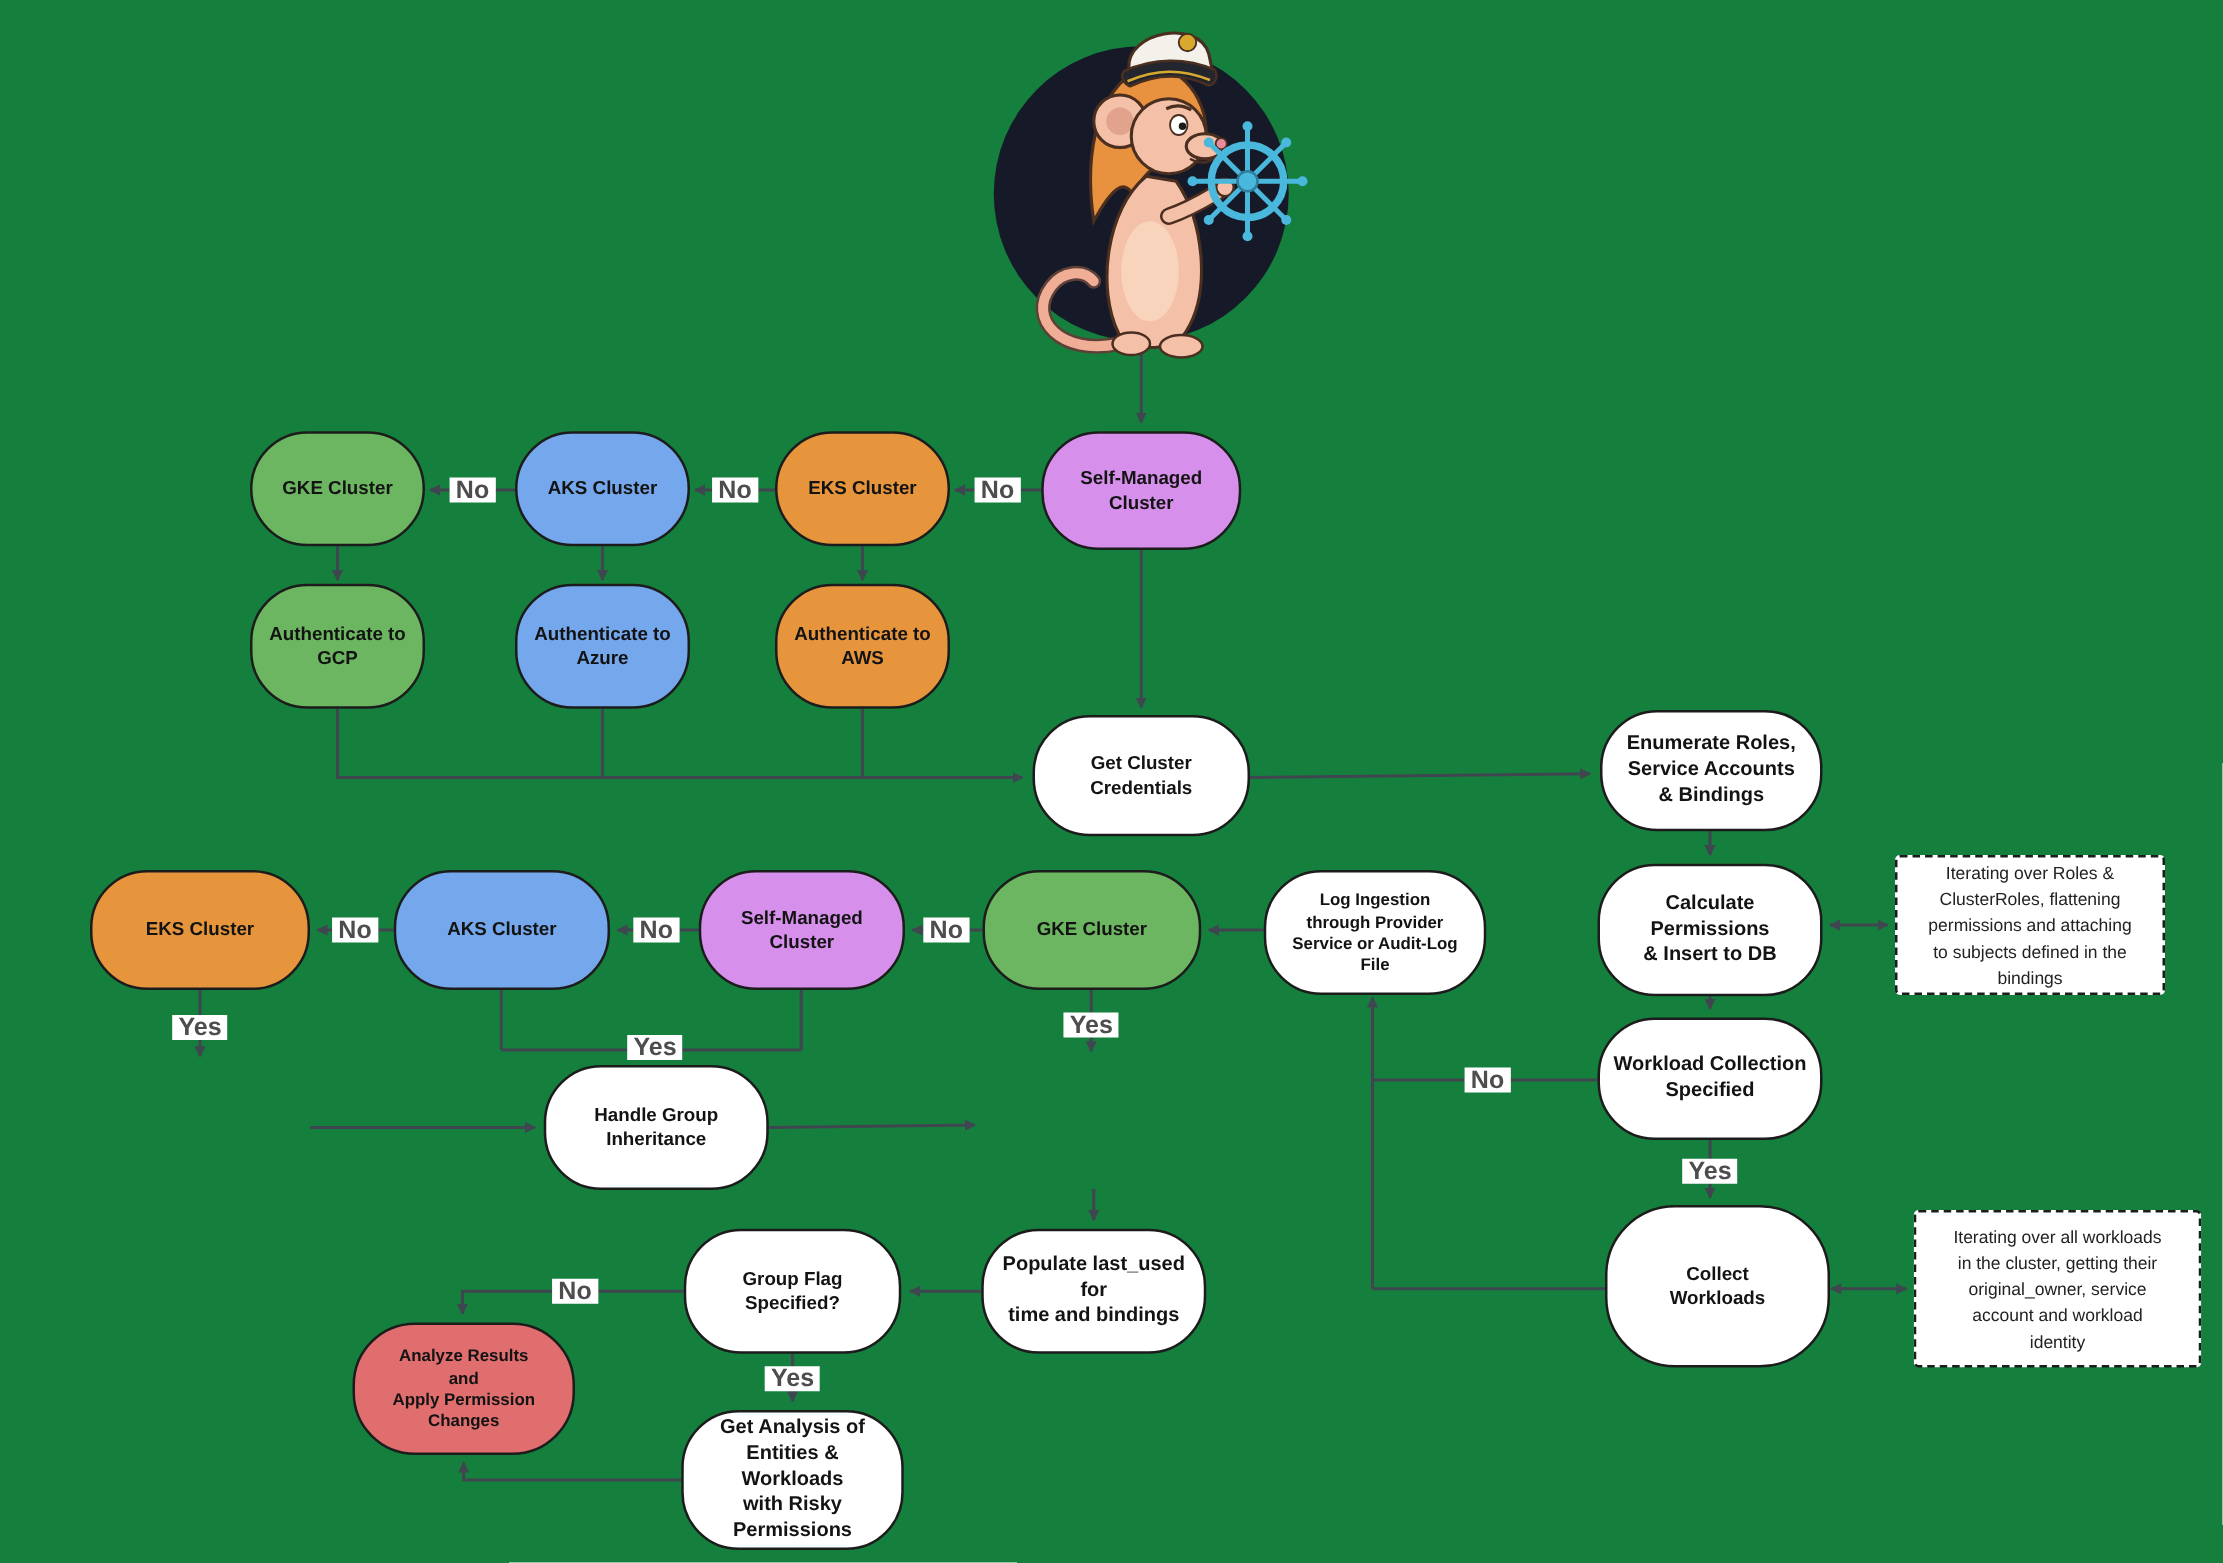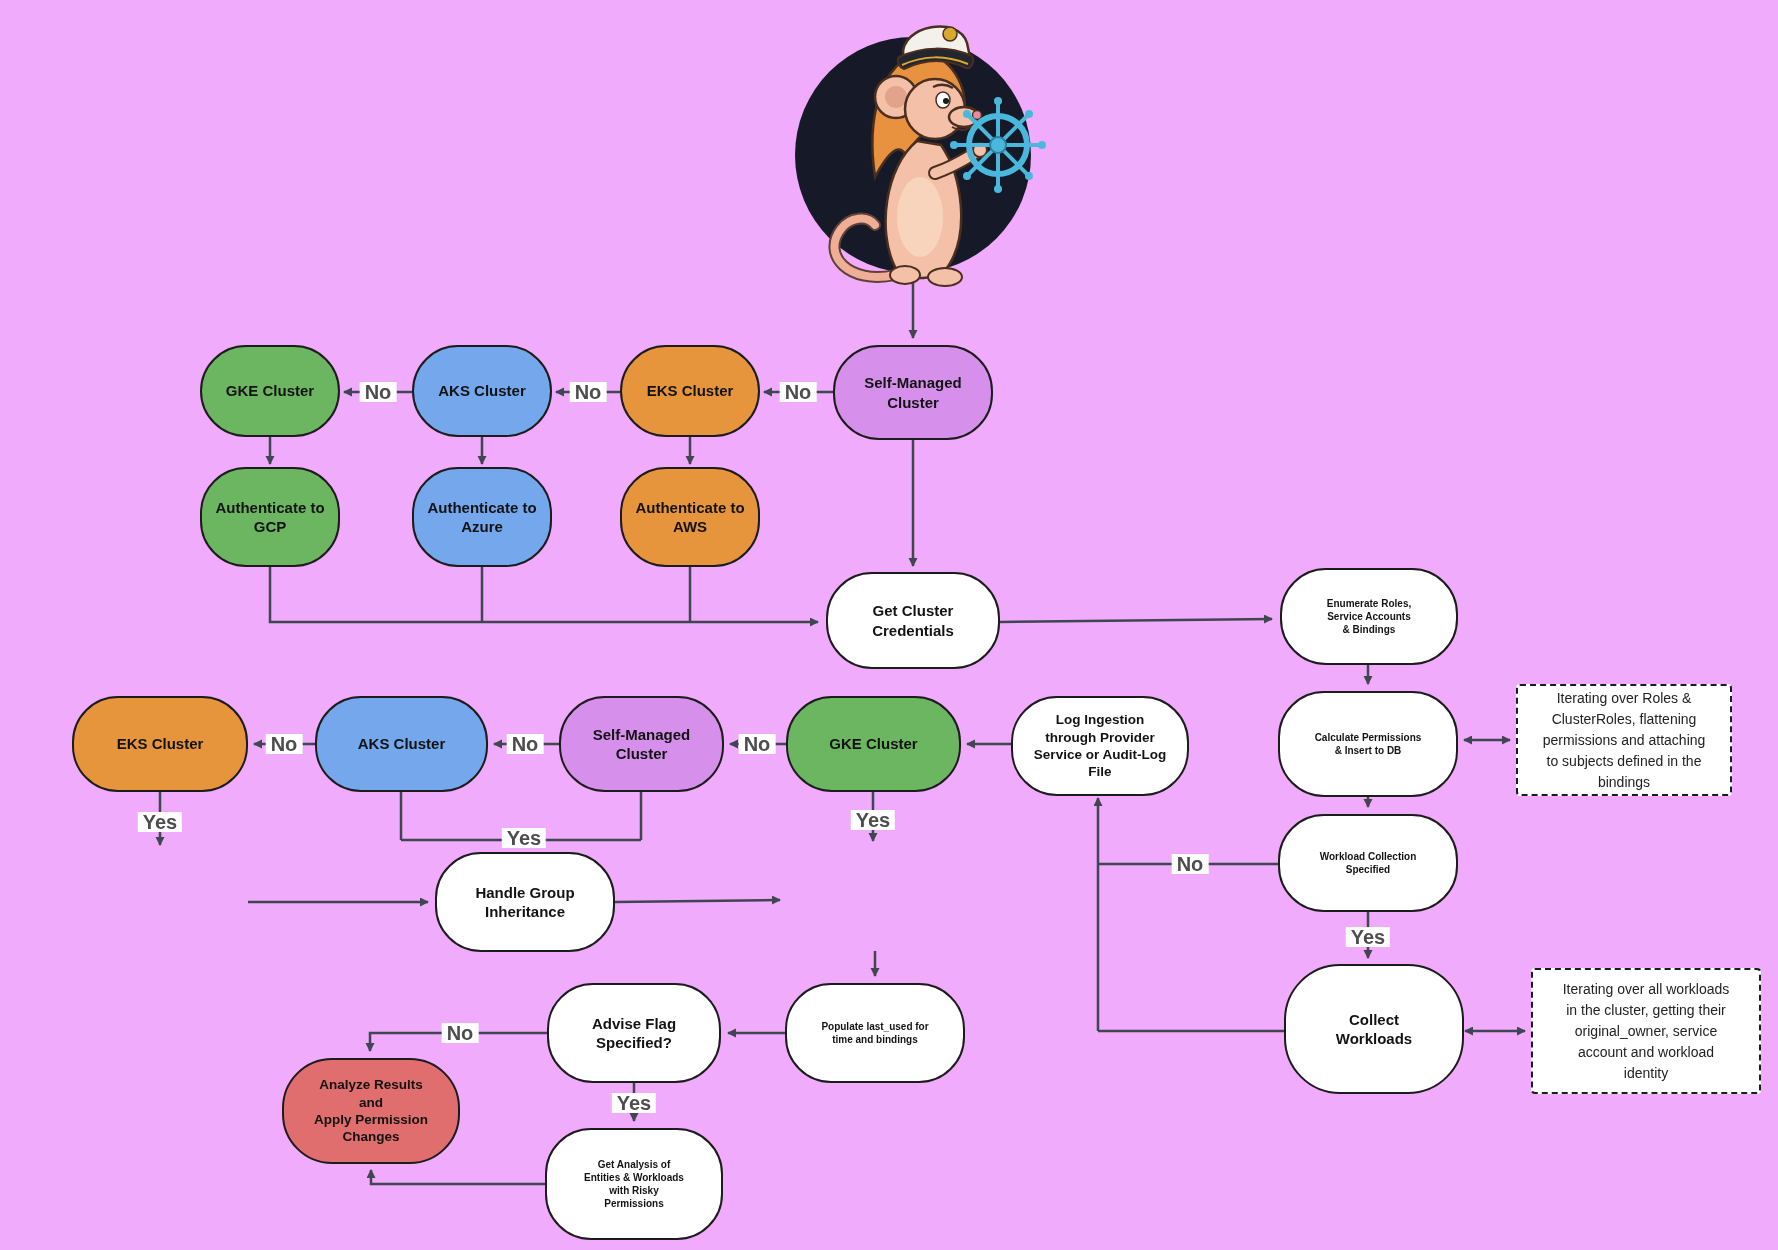--- a/index.html
+++ b/index.html
@@ -1,29 +1,29 @@
 <!DOCTYPE html>
 <html><head>
 <meta charset="utf-8">
 <title>Cluster Permission Analysis Flowchart</title>
 <style>
   html,body{margin:0;padding:0;background:#ffffff;}
   #canvas{
-    position:relative;width:1778px;height:1250px;background:#f0abfc;overflow:hidden;
+    position:relative;width:1778px;height:1250px;background:#15803d;overflow:hidden;
     font-family:"Liberation Sans",sans-serif;
   }
   #connectors{position:absolute;left:0;top:0;width:1778px;height:1250px;}
   .node{
     position:absolute;display:flex;align-items:center;justify-content:center;
     text-align:center;border:2.5px solid #1c1c1c;background:#ffffff;
     font-weight:700;font-size:15px;line-height:1.3;color:#131313;
     white-space:pre-line;border-radius:46px;box-sizing:border-box;padding:6px 10px;
   }
   .node.small{font-size:13.5px;line-height:1.28;}
-  .node.mid{font-size:10px;line-height:1.3;}
+  .node.mid{font-size:16px;line-height:1.3;}
   .edge-label{
     position:absolute;transform:translate(-50%,-50%);
     font-weight:700;font-size:20px;color:#4d4d4d;background:#ffffff;
     padding:0 5px;line-height:1;
   }
   .note{
     position:absolute;border:2.5px dashed #1c1c1c;background:#ffffff;
     font-weight:400;font-size:14px;color:#222;text-align:center;white-space:pre-line;
     display:flex;align-items:center;justify-content:center;
     padding:8px 10px;box-sizing:border-box;line-height:1.5;border-radius:4px;
@@ -186,21 +186,21 @@
   <div class="node" style="left: 559px; top: 696px; width: 165px; height: 96px; background: rgb(214, 144, 236);">Self-Managed
 Cluster</div>
   <div class="node" style="left: 315px; top: 696px; width: 173px; height: 96px; background: rgb(116, 167, 236);">AKS Cluster</div>
   <div class="node" style="left: 72px; top: 696px; width: 176px; height: 96px; background: rgb(231, 149, 61);">EKS Cluster</div>
 
   <div class="node" style="left:435px;top:852px;width:180px;height:100px;">Handle Group
 Inheritance</div>
 
   <div class="node mid" style="left:785px;top:983px;width:180px;height:100px;">Populate last_used for
 time and bindings</div>
-  <div class="node" style="left:547px;top:983px;width:174px;height:100px;">Advise Flag
+  <div class="node" style="left:547px;top:983px;width:174px;height:100px;">Group Flag
 Specified?</div>
   <div class="node small" style="left: 282px; top: 1058px; width: 178px; height: 106px; border-radius: 50px; background: rgb(224, 110, 110);">Analyze Results
 and
 Apply Permission
 Changes</div>
   <div class="node mid" style="left:545px;top:1128px;width:178px;height:112px;">Get Analysis of
 Entities &amp; Workloads
 with Risky
 Permissions</div>
 

